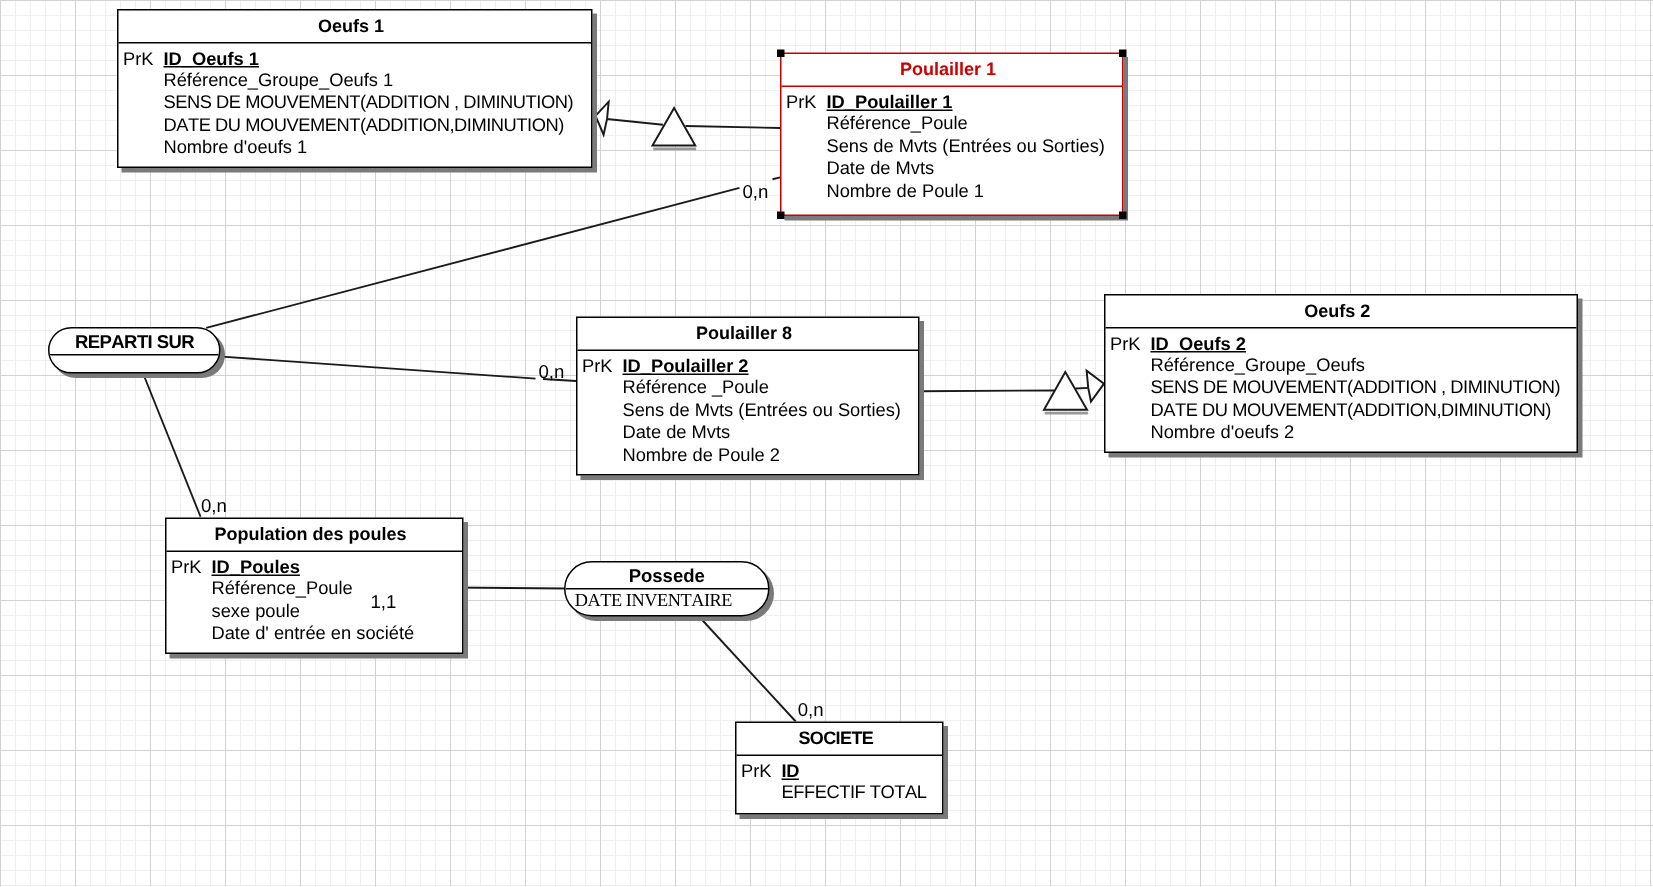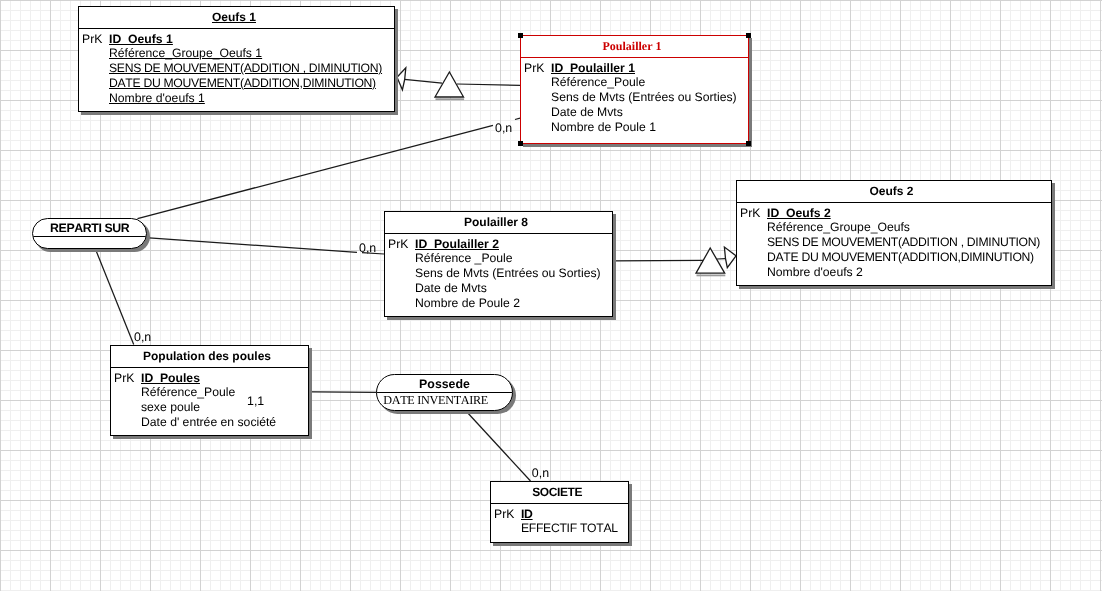--- a/index.html
+++ b/index.html
@@ -61,21 +61,21 @@
         <polygon points="449.4,72 463.5,97 435,97" fill="#fff" stroke="#1a1a1a" stroke-width="1.3"></polygon>
       </g>
       <g>
         <path d="M 696.5 275.4 L 725.3000000000001 275.4" stroke="#999999" stroke-width="1.8" fill="none"></path>
         <polygon points="710.2,248 724.7,273.2 696,273.2" fill="#fff" stroke="#1a1a1a" stroke-width="1.3"></polygon>
       </g>
       <polygon points="397,77.2 405.8,67.8 404.7,79.3 402.4,89.8" fill="#fff" stroke="#1a1a1a" stroke-width="1.3" stroke-linejoin="miter"></polygon>
       <polygon points="736,255.8 724.4,247.1 725.5,258.6 727.3,267.7" fill="#fff" stroke="#1a1a1a" stroke-width="1.3" stroke-linejoin="miter"></polygon>
     </svg>
 
-  <div class="entity" style="left: 78px; top: 6px; width: 317px; height: 106px; text-decoration: underline;">
+  <div class="entity" style="left: 78px; top: 6px; width: 317px; height: 106px;">
     <div class="ehdr">Oeufs 1</div>
     <div class="ebody">
       <div class="attr">
         <span class="prk">PrK</span>
         <span class="aname pk">ID_Oeufs 1</span>
       </div>
       <div class="attr">
         <span class="aname">Référence_Groupe_Oeufs 1</span>
       </div>
       <div class="attr">
@@ -84,21 +84,21 @@
       <div class="attr">
         <span class="aname" style="letter-spacing: -0.3px;">DATE DU MOUVEMENT(ADDITION,DIMINUTION)</span>
       </div>
       <div class="attr">
         <span class="aname">Nombre d'oeufs 1</span>
       </div>
     </div>
   </div>
 
   <div class="entity selected" style="left: 520px; top: 35px; width: 229px; height: 109px; border-color: rgb(204, 0, 0); z-index: 5;">
-    <div class="ehdr" style="color: rgb(204, 0, 0); border-bottom-color: rgb(204, 0, 0); font-family: Liberation Serif, serif;">Poulailler 1</div>
+    <div class="ehdr" style="color: rgb(204, 0, 0); border-bottom-color: rgb(204, 0, 0);">Poulailler 1</div>
     <div class="ebody">
       <div class="attr">
         <span class="prk">PrK</span>
         <span class="aname pk">ID_Poulailler 1</span>
       </div>
       <div class="attr">
         <span class="aname">Référence_Poule</span>
       </div>
       <div class="attr">
         <span class="aname">Sens de Mvts (Entrées ou Sorties)</span>
@@ -109,21 +109,21 @@
       <div class="attr">
         <span class="aname">Nombre de Poule 1</span>
       </div>
     </div>
     <div class="handle handle-tl"></div>
     <div class="handle handle-tr"></div>
     <div class="handle handle-bl"></div>
     <div class="handle handle-br"></div>
   </div>
 
-  <div class="entity" style="left: 736px; top: 180px; width: 316px; height: 106px;">
+  <div class="entity" style="left: 736px; top: 196px; width: 316px; height: 106px;">
     <div class="ehdr">Oeufs 2</div>
     <div class="ebody">
       <div class="attr">
         <span class="prk">PrK</span>
         <span class="aname pk">ID_Oeufs 2</span>
       </div>
       <div class="attr">
         <span class="aname">Référence_Groupe_Oeufs</span>
       </div>
       <div class="attr">

